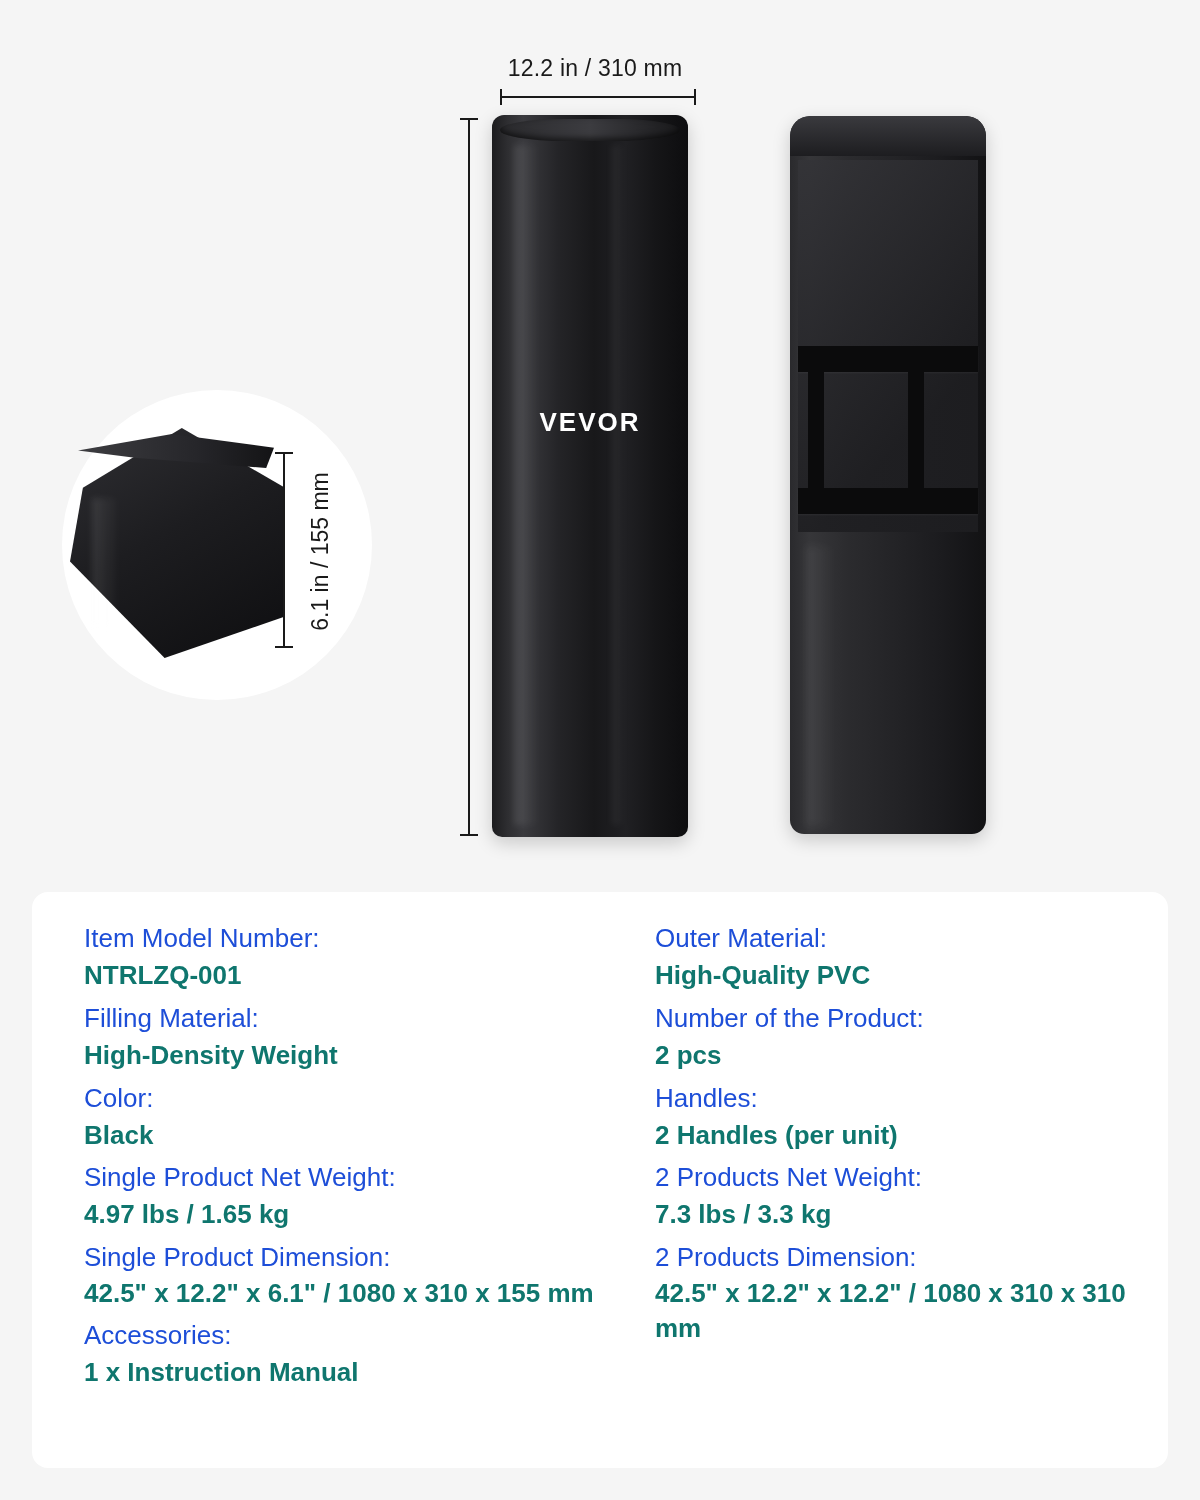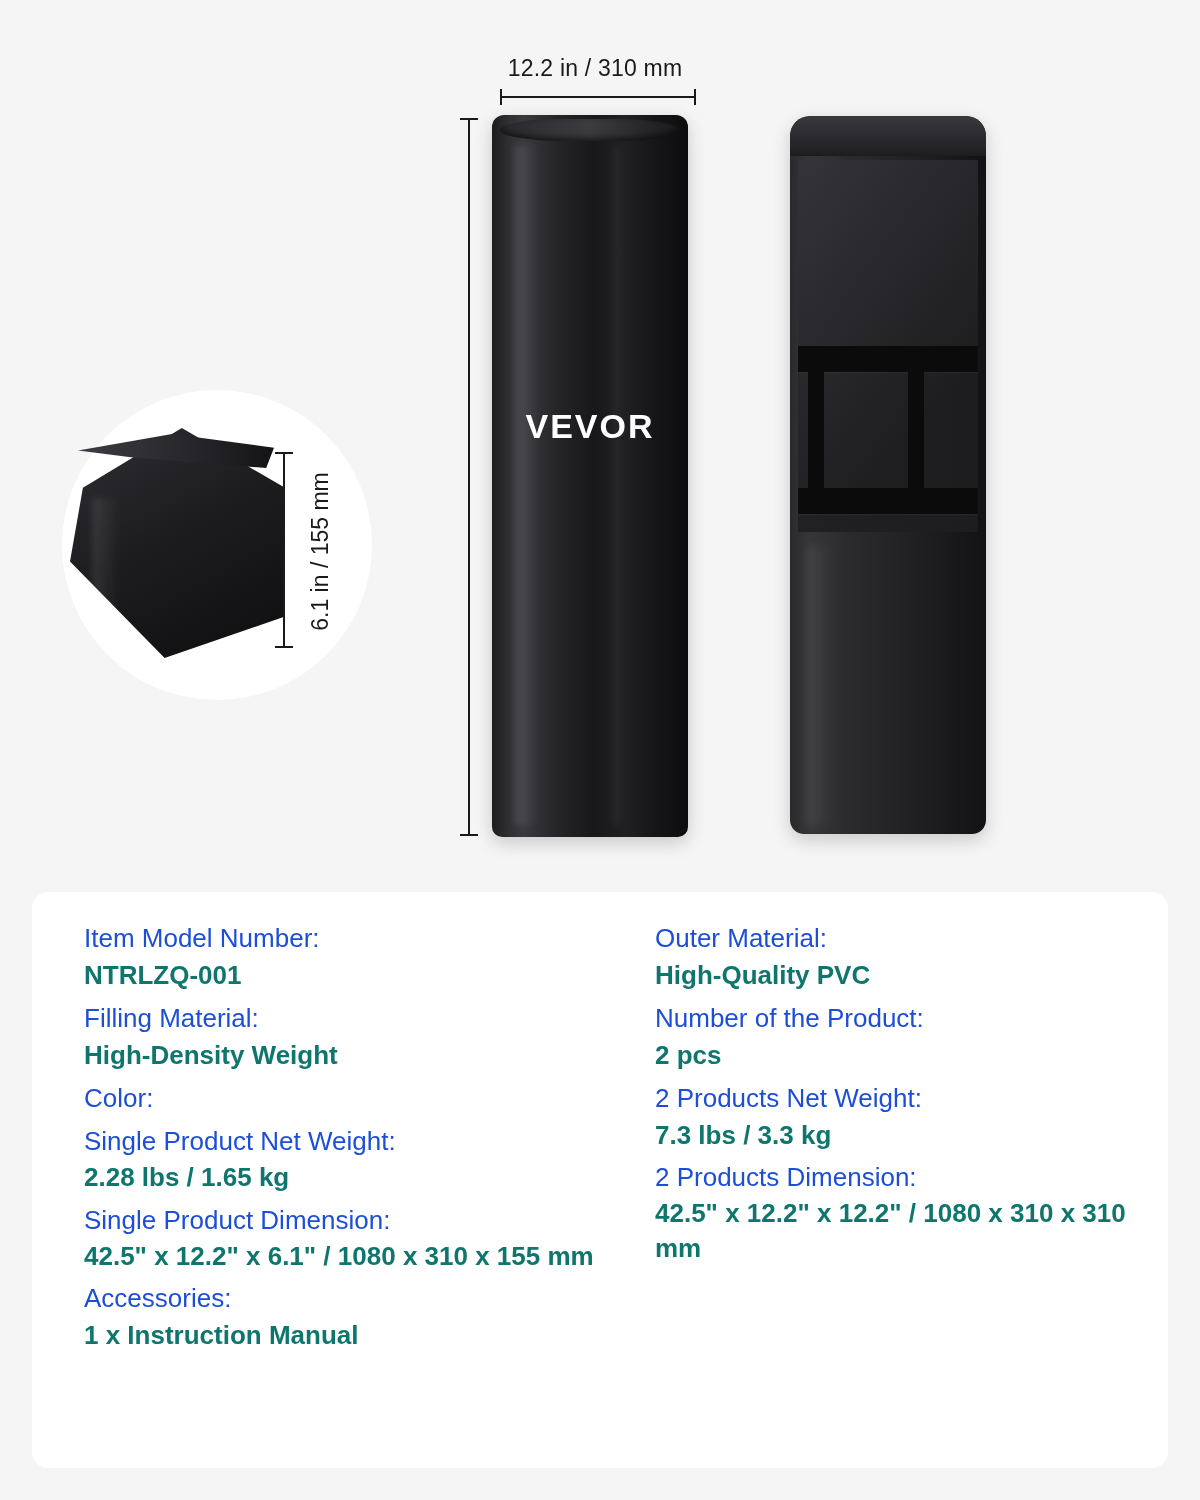--- a/index.html
+++ b/index.html
@@ -130,21 +130,21 @@
     width: 14px; height: 680px;
     background: linear-gradient(to right, rgba(255,255,255,0.055), rgba(255,255,255,0.0));
     filter: blur(3px);
   }
   .brand {
     position: absolute;
     left: 0; top: 292px;
     width: 196px;
     text-align: center;
     color: #ffffff;
-    font-size: 34px;
+    font-size: 26px;
     font-weight: bold;
     letter-spacing: 2px;
     font-family: "Liberation Sans", sans-serif;
   }
 
   
   .pad-flat {
     position: absolute;
     left: 790px;
     top: 116px;
@@ -352,24 +352,25 @@
       <div class="spec-block">
         <p class="spec-label">Item Model Number:</p>
         <p class="spec-value">NTRLZQ-001</p>
       </div>
       <div class="spec-block">
         <p class="spec-label">Filling Material:</p>
         <p class="spec-value">High-Density Weight</p>
       </div>
       <div class="spec-block">
         <p class="spec-label">Color:</p>
+        <p class="spec-value">Black</p>
       </div>
       <div class="spec-block">
         <p class="spec-label">Single Product Net Weight:</p>
-        <p class="spec-value">2.28 lbs / 1.65 kg</p>
+        <p class="spec-value">4.97 lbs / 1.65 kg</p>
       </div>
       <div class="spec-block">
         <p class="spec-label">Single Product Dimension:</p>
         <p class="spec-value multiline">42.5" x 12.2" x 6.1" / 1080 x 310 x 155 mm</p>
       </div>
       <div class="spec-block">
         <p class="spec-label">Accessories:</p>
         <p class="spec-value">1 x Instruction Manual</p>
       </div>
     </div>
@@ -377,20 +378,24 @@
     <div class="spec-col right">
       <div class="spec-block">
         <p class="spec-label">Outer Material:</p>
         <p class="spec-value">High-Quality PVC</p>
       </div>
       <div class="spec-block">
         <p class="spec-label">Number of the Product:</p>
         <p class="spec-value">2 pcs</p>
       </div>
       <div class="spec-block">
+        <p class="spec-label">Handles:</p>
+        <p class="spec-value">2 Handles (per unit)</p>
+      </div>
+      <div class="spec-block">
         <p class="spec-label">2 Products Net Weight:</p>
         <p class="spec-value">7.3 lbs / 3.3 kg</p>
       </div>
       <div class="spec-block">
         <p class="spec-label">2 Products Dimension:</p>
         <p class="spec-value multiline">42.5" x 12.2" x 12.2" / 1080 x 310 x 310 mm</p>
       </div>
     </div>
 
   </div>

